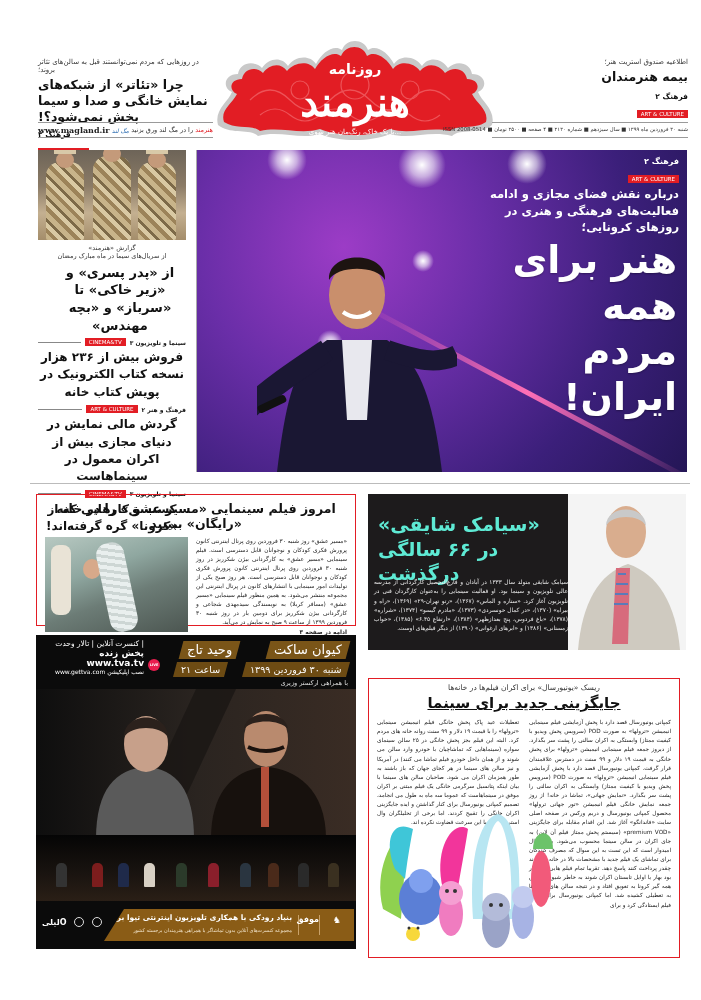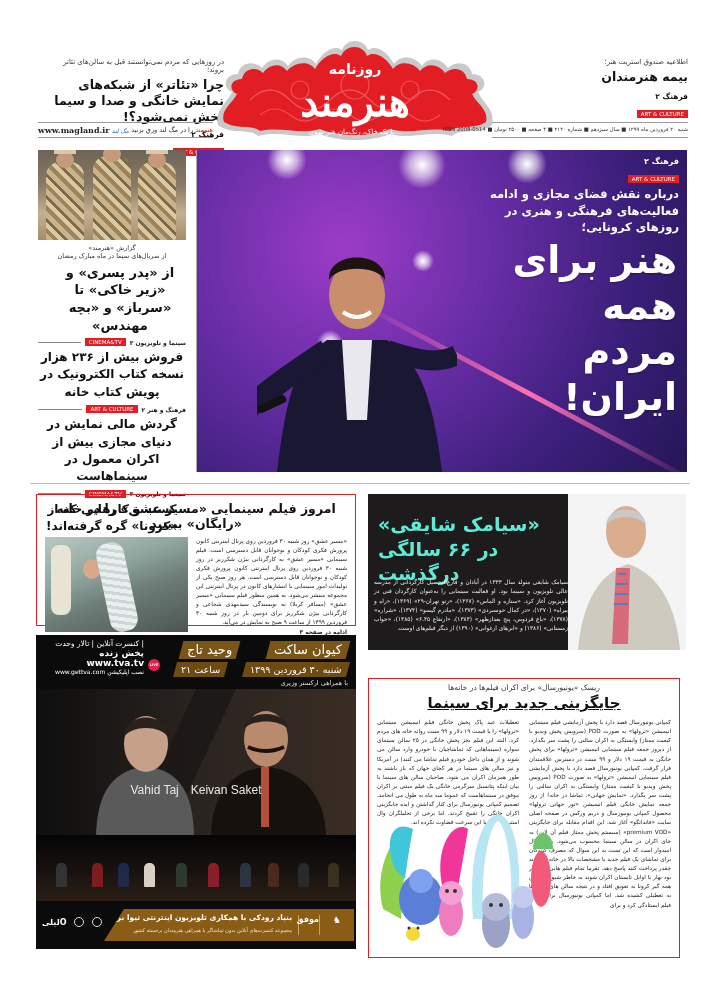--- a/index.html
+++ b/index.html
@@ -95,21 +95,21 @@
   .univ { left: 368px; top: 678px; width: 312px; height: 280px; border: 1.5px solid #e21d24; padding: 4px 8px; }
   .univ-kicker { text-align: center; font-size: 7.5px; color: #333; }
   .univ-title { text-align: center; font-size: 15px; font-weight: bold; margin-top: 2px; text-decoration: underline; }
   .univ-cols { display: flex; gap: 10px; margin-top: 6px; }
   .univ-col { flex: 1; font-size: 5.7px; line-height: 1.6; text-align: justify; color: #222; }
   .trolls { position: absolute; left: 4px; top: 130px; width: 180px; height: 145px; }
 </style>
 </head>
 <body>
 
-<div class="abs" style="left:49px; top:58px; width:175px; text-align:right;">
+<div class="abs" style="left:38px; top:58px; width:175px; text-align:left;">
   <div class="kicker-small">در روزهایی که مردم نمی‌توانستند قبل به سالن‌های تئاتر بروند؛</div>
   <div class="side-head" style="margin-top:2px;">چرا «تئاتر» از شبکه‌های نمایش خانگی و صدا و سیما پخش نمی‌شود؟!</div>
   <div style="margin-top:4px;">
     <div class="sec-tag">فرهنگ ۲</div>
     <span class="sec-badge">ART &amp; CULTURE</span>
   </div>
 </div>
 
 <div class="abs rule" style="left:38px; top:122px; width:175px;"></div>
 <div class="abs" style="left:38px; top:124px; width:175px; height:12px; display:flex; align-items:center; justify-content:space-between;">
@@ -266,23 +266,20 @@
     <path d="M160 0 L 200 0 L 130 150 L 90 150 Z" fill="#1a1614" opacity="0.8"></path>
     <path d="M60 150 C 60 100, 80 80, 110 78 C 140 80, 158 100, 158 150 Z" fill="#5a5a5a"></path>
     <ellipse cx="110" cy="55" rx="22" ry="28" fill="#c7a08a"></ellipse>
     <path d="M88 48 C 88 22, 132 22, 132 48 C 124 36, 96 36, 88 48 Z" fill="#2b211c"></path>
     <path d="M175 150 C 175 100, 200 80, 230 78 C 260 80, 290 100, 290 150 Z" fill="#17110d"></path>
     <ellipse cx="230" cy="50" rx="22" ry="28" fill="#b98a6e"></ellipse>
     <path d="M212 58 Q 230 66 248 58" stroke="#1b120e" stroke-width="4" fill="none"></path>
     <path d="M208 40 C 210 20, 250 20, 252 40 C 244 30, 216 30, 208 40 Z" fill="#2b211c"></path>
     <rect x="225" y="78" width="8" height="60" fill="#b4503a"></rect>
   </svg>
-  <div class="c-names-en">
-    <b>Vahid Taj</b><b>Keivan Saket</b>
-  </div>
   <div class="c-stage">
     <div class="musician" style="left:20px; background:#333;"></div>
     <div class="musician" style="left:56px; background:#7c1d1d;"></div>
     <div class="musician" style="left:82px; background:#1f2a4a;"></div>
     <div class="musician" style="left:108px; background:#d8d0c4;"></div>
     <div class="musician" style="left:140px; background:#2b3a2a;"></div>
     <div class="musician" style="left:172px; background:#8a1f2b;"></div>
     <div class="musician" style="left:204px; background:#2a3540;"></div>
     <div class="musician" style="left:232px; background:#4a2a1a;"></div>
     <div class="musician" style="left:262px; background:#2a2a2a;"></div>

